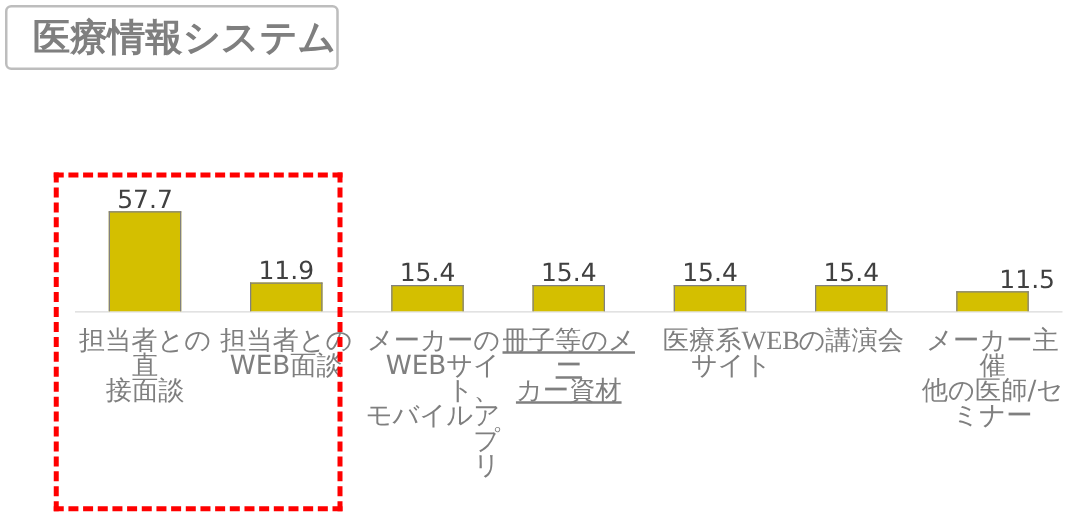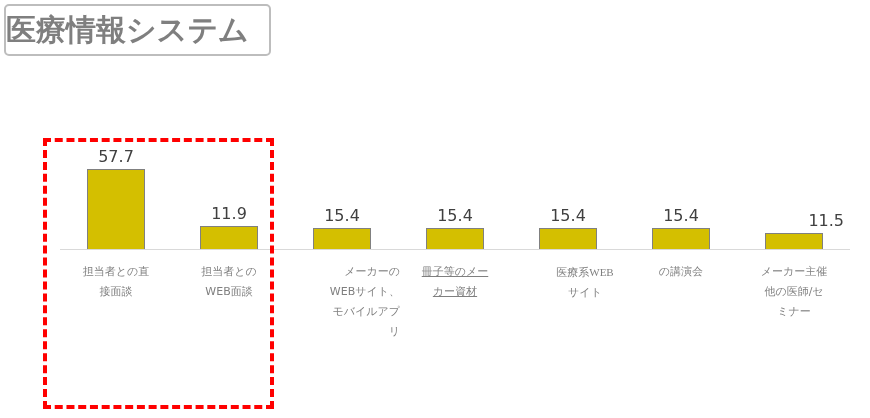--- a/index.html
+++ b/index.html
@@ -1,27 +1,27 @@
 <!DOCTYPE html>
 <html><head>
 <meta charset="utf-8">
 <style>
   html, body { margin:0; padding:0; background:#ffffff; }
   body { width:870px; height:418px; position:relative; overflow:hidden;
          font-family: "DejaVu Sans", "Liberation Sans", sans-serif; }
   .title-box { position:absolute; left:4px; top:4px; width:267px; height:52px;
     border:2px solid #bdbdbd; border-radius:5px; box-sizing:border-box;
-    display:flex; align-items:center; justify-content:flex-start; }
+    display:flex; align-items:center; justify-content:flex-end;padding-left:32px; }
   .title-box span { font-size:30px; font-weight:bold; color:#7f7f7f; letter-spacing:0px; white-space:nowrap; }
   .highlight { position:absolute; left:43px; top:138px; width:231px; height:271px;
     border:4px dashed #ff0000; box-sizing:border-box; }
   .baseline { position:absolute; left:60px; top:249px; width:790px; height:1px; background:#d9d9d9; }
   .bar { position:absolute; background:#d4bf00; border:1px solid #808080; box-sizing:border-box; border-bottom:none; }
-  .val { position:absolute; width:100px; text-align:center; font-size:16px; color:#404040; }
-  .cat { position:absolute; top:262px; width:116px; text-align:center; font-size:11px; line-height:20px; color:#7f7f7f; white-space:pre-line; }
+  .val { position:absolute; width:100px; text-align:center; font-size:20px; color:#404040; }
+  .cat { position:absolute; top:262px; width:116px; text-align:center; font-size:21px; line-height:20px; color:#7f7f7f; white-space:pre-line; }
 </style>
 </head>
 <body>
 
 <div class="title-box">
   <span>医療情報システム</span>
 </div>
 
 <div id="chart">
   <div class="baseline"></div>

